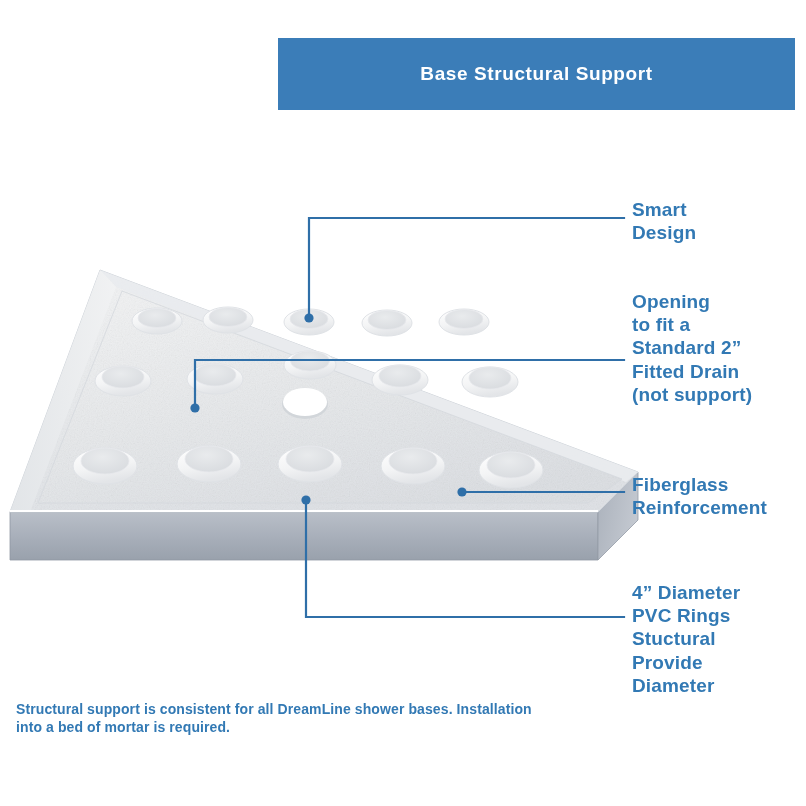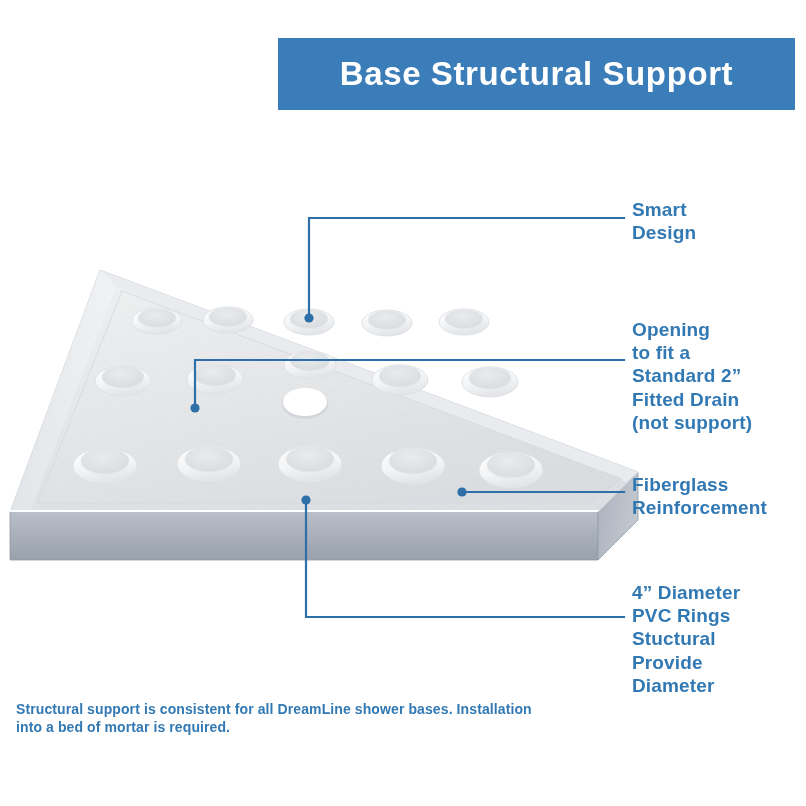--- a/index.html
+++ b/index.html
@@ -24,39 +24,39 @@
     top: 38px;
     width: 517px;
     height: 72px;
     background: #3b7db8;
     display: flex;
     align-items: center;
     justify-content: center;
   }
   #header-title {
     color: #ffffff;
-    font-size: 33px;
+    font-size: 19px;
     font-weight: bold;
     letter-spacing: 0.6px;
     white-space: nowrap;
     font-family: "Liberation Sans", sans-serif;
   }
 
   
   .callout-text {
     position: absolute;
     color: #3279b4;
     font-size: 19px;
     font-weight: bold;
     line-height: 1.22;
     letter-spacing: 0.15px;
     font-family: "Liberation Sans", sans-serif;
   }
   #callout-smart-design  { left: 632px; top: 198px; }
-  #callout-opening       { left: 632px; top: 290px; margin-top: 28px; }
+  #callout-opening       { left: 632px; top: 290px; }
   #callout-fiberglass    { left: 632px; top: 473px; }
   #callout-pvc-rings     { left: 632px; top: 581px; }
 
   
   #bottom-note {
     position: absolute;
     left: 16px;
     top: 700px;
     width: 530px;
     color: #3279b4;

